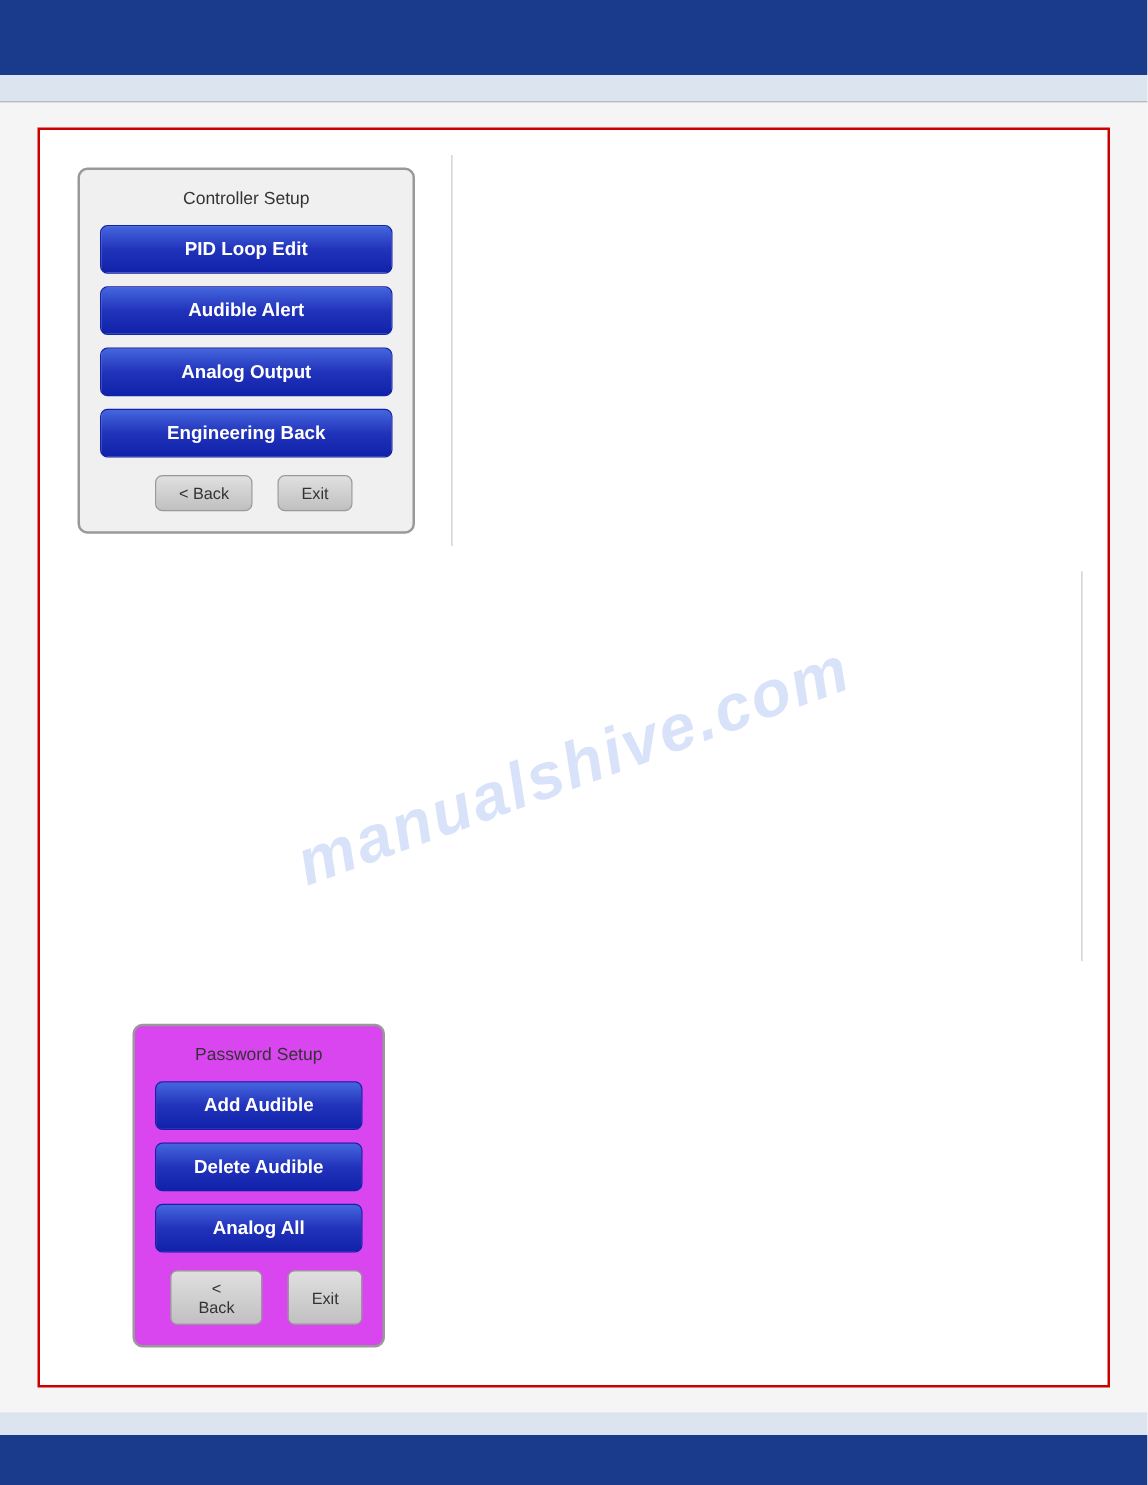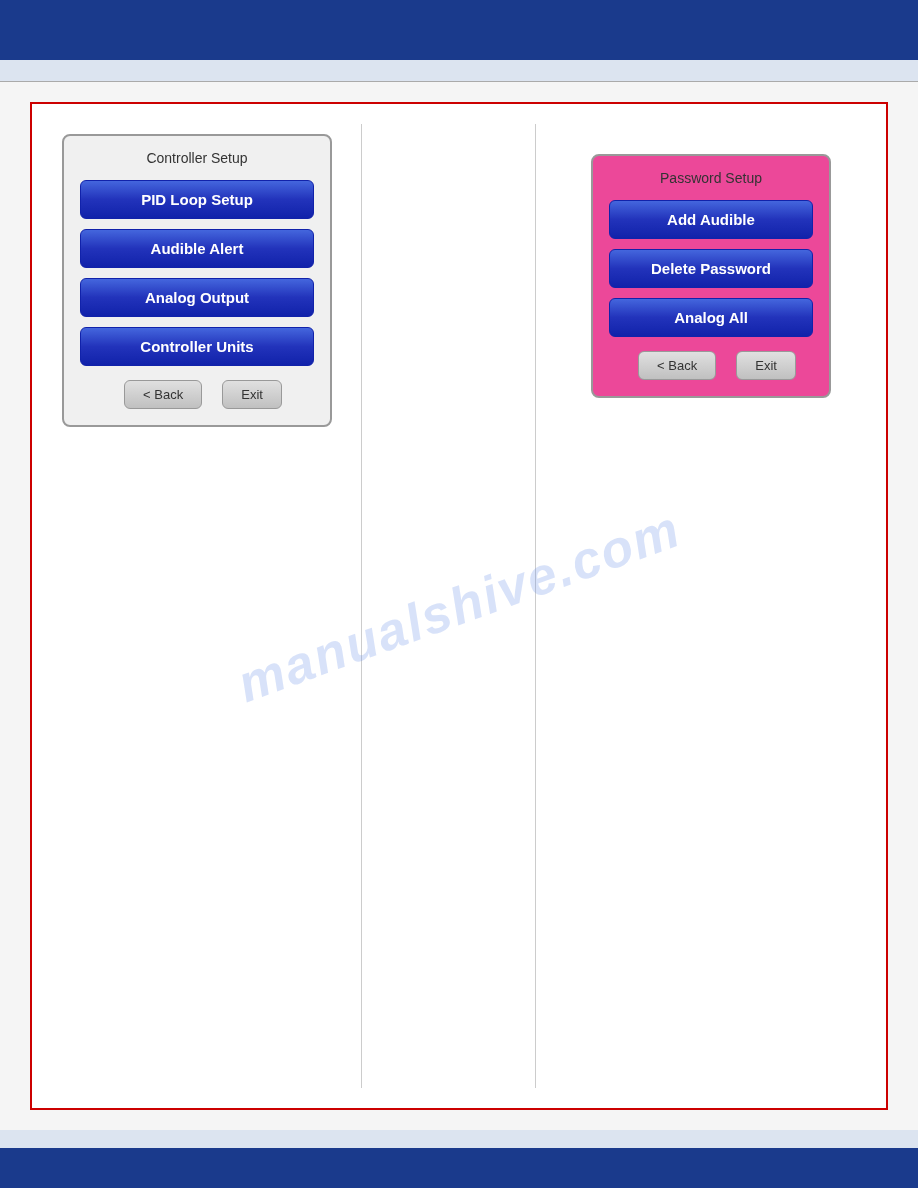--- a/index.html
+++ b/index.html
@@ -37,21 +37,21 @@
     .content-box {
       border: 2px solid #cc0000;
       background: #ffffff;
       flex: 1;
       position: relative;
       padding: 20px;
     }
 
     .panels-row {
       display: flex;
-      flex-direction: row;
+      flex-direction: column;
       width: 100%;
       height: 100%;
       gap: 20px;
     }
 
     .left-panel {
       width: 310px;
       border-right: 1px solid #ccc;
       padding: 10px;
       position: relative;
@@ -125,23 +125,23 @@
       padding: 6px 18px;
       cursor: pointer;
       text-align: center;
       margin-left: 12px;
     }
 
     
     .password-setup-panel {
       border: 2px solid #999;
       border-radius: 8px;
-      background: #ec4899;
+      background: #d946ef;
       padding: 14px 16px 16px 16px;
-      width: 240px;
+      width: 202px;
       display: flex;
       flex-direction: column;
       align-items: center;
       gap: 10px;
     }
 
     
     .watermark {
       position: absolute;
       top: 50%;
@@ -174,40 +174,40 @@
 <div class="top-bar"></div>
 <div class="sub-bar"></div>
 
 <div class="main-content">
   <div class="content-box">
     <div class="panels-row">
 
       <div class="left-panel">
         <div class="controller-setup-panel">
           <div class="panel-title">Controller Setup</div>
-          <button class="blue-btn">PID Loop Setup</button>
+          <button class="blue-btn">PID Loop Edit</button>
           <button class="blue-btn">Audible Alert</button>
           <button class="blue-btn">Analog Output</button>
-          <button class="blue-btn">Controller Units</button>
+          <button class="blue-btn">Engineering Back</button>
           <div class="bottom-buttons">
             <button class="gray-btn">&lt; Back</button>
             <button class="gray-btn">Exit</button>
           </div>
         </div>
       </div>
 
       <div class="middle-panel">
         <div class="watermark">manualshive.com</div>
       </div>
 
       <div class="right-panel">
         <div class="password-setup-panel">
           <div class="panel-title">Password Setup</div>
           <button class="blue-btn">Add Audible</button>
-          <button class="blue-btn">Delete Password</button>
+          <button class="blue-btn">Delete Audible</button>
           <button class="blue-btn">Analog All</button>
           <div class="bottom-buttons">
             <button class="gray-btn">&lt; Back</button>
             <button class="gray-btn">Exit</button>
           </div>
         </div>
       </div>
 
     </div>
   </div>

